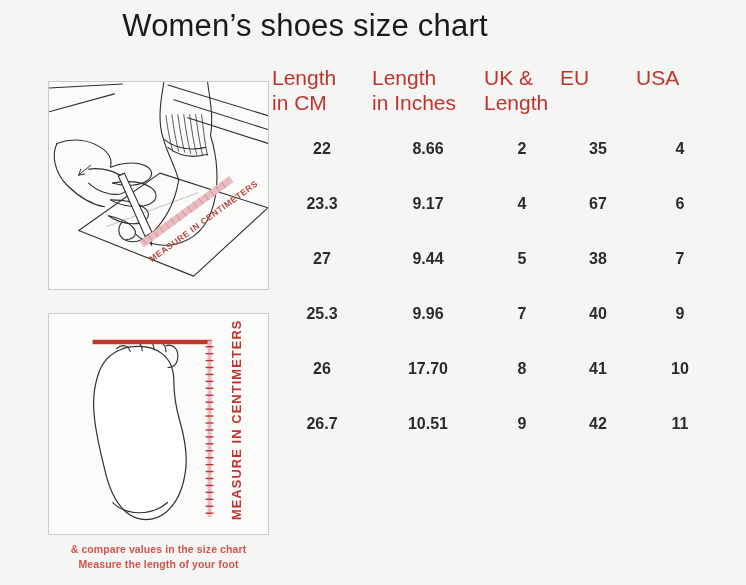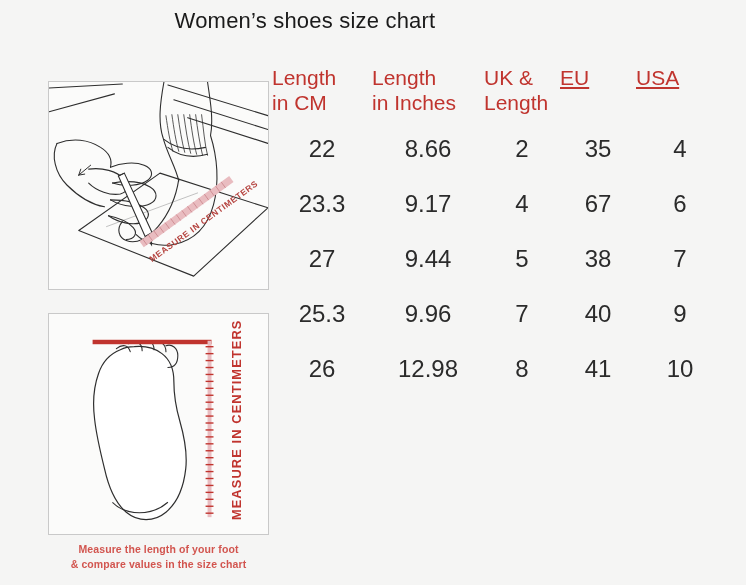--- a/index.html
+++ b/index.html
@@ -14,21 +14,21 @@
     overflow: hidden;
     position: relative;
   }
 
   #page-title {
     position: absolute;
     top: 8px;
     left: 0;
     width: 610px;
     text-align: center;
-    font-size: 22px;
+    font-size: 31px;
     font-weight: 400;
     color: #1a1a1a;
     letter-spacing: 0.2px;
   }
 
   
   .illus-col {
     position: absolute;
     left: 48px;
     top: 81px;
@@ -70,33 +70,33 @@
     color: #c0342e;
     font-size: 21px;
     font-weight: 400;
     line-height: 1.18;
     padding: 0 0 6px 0;
     vertical-align: top;
     text-align: left;
   }
   .size-table td {
     color: #2b2b2b;
-    font-size: 24px;
-    font-weight: 400;
+    font-size: 16px;
+    font-weight: 700;
     text-align: center;
     height: 55px;
     padding: 0;
   }
   .col-cm    { width: 100px; }
   .col-in    { width: 112px; }
   .col-uk    { width: 76px;  }
   .col-eu    { width: 76px;  }
   .col-usa   { width: 88px;  }
 
-  .hdr-eu, .hdr-usa { padding-top: 22px; text-decoration: underline; }
+  .hdr-eu, .hdr-usa { padding-top: 22px; }
 
   
   .v-label {
     font-family: "Liberation Sans", sans-serif;
     font-size: 13px;
     font-weight: bold;
     fill: #c0342e;
     letter-spacing: 1.1px;
   }
   .d-label {
@@ -245,22 +245,22 @@
           <path d="M158 187 h8"></path>
           <path d="M158 194 h8"></path>
         <path d="M158 201 h8"></path>
       </g>
 
       <text class="v-label" transform="translate(194,208) rotate(-90)">MEASURE IN CENTIMETERS</text>
     </svg>
   </div>
 
   <div class="caption">
+    <div>&amp; compare values in the size chart</div>
     <div>Measure the length of your foot</div>
-    <div>&amp; compare values in the size chart</div>
   </div>
 </div>
 
 <table class="size-table">
   <colgroup>
     <col class="col-cm">
       <col class="col-in">
       <col class="col-uk">
       <col class="col-eu">
       <col class="col-usa">
@@ -311,19 +311,26 @@
     </tr>
     <tr>
       <td>25.3</td>
       <td>9.96</td>
       <td>7</td>
       <td>40</td>
       <td>9</td>
     </tr>
     <tr>
       <td>26</td>
-      <td>12.98</td>
+      <td>17.70</td>
       <td>8</td>
       <td>41</td>
       <td>10</td>
     </tr>
+    <tr>
+      <td>26.7</td>
+      <td>10.51</td>
+      <td>9</td>
+      <td>42</td>
+      <td>11</td>
+    </tr>
   </tbody>
 </table>
 
 </body></html>

